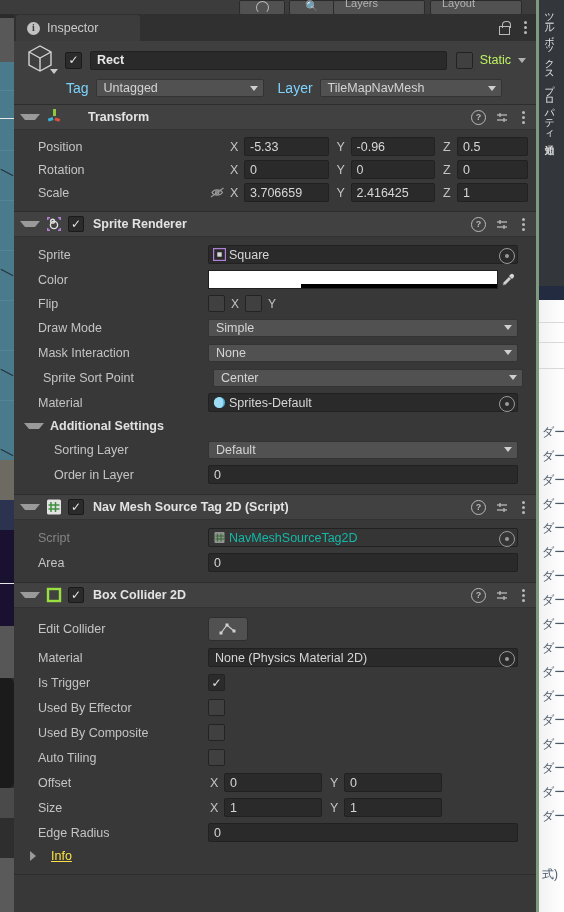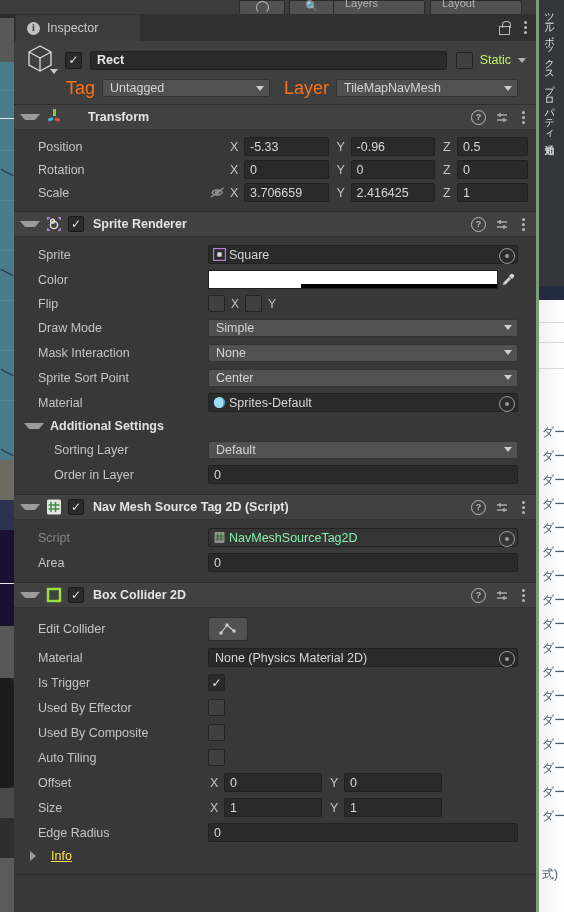--- a/index.html
+++ b/index.html
@@ -56,21 +56,21 @@
        display:flex;align-items:center;justify-content:center;margin-left:5px;flex:0 0 15px;}
   .check-mark{color:#e6e6e6;font-size:12px;line-height:1;}
   .name-field{flex:1 1 auto;height:19px;background:#2a2a2a;border:1px solid #212121;border-radius:2px;
        margin-left:8px;display:flex;align-items:center;padding-left:6px;box-sizing:border-box;
        color:#e8e8e8;font-weight:bold;font-size:12.5px;}
   .static-box{width:15px;height:15px;background:#404040;border:1px solid #222;border-radius:2px;margin-left:9px;flex:0 0 15px;}
   .static-lbl{margin-left:7px;color:#bef264;font-size:12.5px;}
   .static-arrow{margin-left:7px;margin-right:2px;}
   .tri-down{width:0;height:0;border-left:4px solid transparent;border-right:4px solid transparent;border-top:5px solid #b0b0b0;}
   .go-row2{display:flex;align-items:center;height:20px;margin-top:7px;padding-left:44px;}
-  .fld-lbl{color:#f97316;font-size:18px;}
+  .fld-lbl{color:#7dd3fc;font-size:14px;}
   .dropdown{height:18px;background:#515151;border:1px solid #333;border-radius:2px;
        display:flex;align-items:center;justify-content:space-between;padding:0 5px 0 7px;box-sizing:border-box;
        color:#d4d4d4;font-size:12.5px;}
   .dd-arrow{width:0;height:0;border-left:4px solid transparent;border-right:4px solid transparent;border-top:5px solid #cfcfcf;}
 
   
   .comp{border-bottom:1px solid #2d2d2d;background:#383838;}
   .comp-head{display:flex;align-items:center;height:24px;background:#414141;padding-left:6px;position:relative;border-bottom:1px solid #333;}
   .foldout{width:0;height:0;border-left:5px solid transparent;border-right:5px solid transparent;border-top:6px solid #9a9a9a;margin-right:5px;flex:0 0 10px;}
   .foldout.closed{border-left:6px solid #9a9a9a;border-top:5px solid transparent;border-bottom:5px solid transparent;border-right:none;width:0;height:0;}
@@ -87,21 +87,21 @@
   .row{display:flex;align-items:center;height:23px;}
   .row .lbl{width:186px;flex:0 0 186px;color:#c4c4c4;font-size:12.5px;padding-left:16px;box-sizing:border-box;}
   .row .lbl.indent{padding-left:32px;}
   .row .lbl.dim{color:#848484;}
   .numfield{height:19px;background:#2a2a2a;border:1px solid #212121;border-radius:2px;
        display:flex;align-items:center;padding-left:5px;box-sizing:border-box;color:#d6d6d6;font-size:12.5px;}
   .axis-lbl{width:16px;flex:0 0 16px;text-align:left;color:#c4c4c4;font-size:12.5px;padding-left:2px;box-sizing:border-box;}
   .objfield{height:19px;background:#2a2a2a;border:1px solid #212121;border-radius:2px;
        display:flex;align-items:center;padding-left:4px;box-sizing:border-box;color:#d6d6d6;font-size:12.5px;
        position:relative;}
-  .objfield.dim{background:#353535;color:#86efac;}
+  .objfield.dim{background:#353535;color:#14b8a6;}
   .obj-sel{position:absolute;right:2px;top:2px;width:14px;height:14px;border-radius:50%;
        border:1.4px solid #9a9a9a;display:flex;align-items:center;justify-content:center;}
   .obj-sel i{width:4px;height:4px;border-radius:50%;background:#9a9a9a;display:block;}
   .cbox{width:15px;height:15px;background:#404040;border:1px solid #232323;border-radius:2px;
        display:flex;align-items:center;justify-content:center;flex:0 0 15px;}
   .cbox.on{background:#2b2b2b;}
   .linkicon{flex:0 0 18px;display:flex;align-items:center;justify-content:center;margin-right:2px;}
 
   .colorfield{height:19px;position:relative;border:1px solid #1f1f1f;box-sizing:border-box;background:#fff;}
   .colorfield .alpha{position:absolute;left:0;bottom:0;height:4px;width:100%;background:#000;}
@@ -395,21 +395,21 @@
           </div>
 
           <div class="row" style="height:25px;">
             <span class="lbl">Mask Interaction</span>
             <div class="dropdown" style="width:310px;text-align:center;">
               <span>None</span>
               <span class="dd-arrow"></span>
             </div>
           </div>
 
-          <div class="row" style="height:25px;">
+          <div class="row" style="height:25px;justify-content:center;">
             <span class="lbl">Sprite Sort Point</span>
             <div class="dropdown" style="width:310px;">
               <span>Center</span>
               <span class="dd-arrow"></span>
             </div>
           </div>
 
           <div class="row" style="height:25px;">
             <span class="lbl">Material</span>
             <div class="objfield" style="width:310px;">

